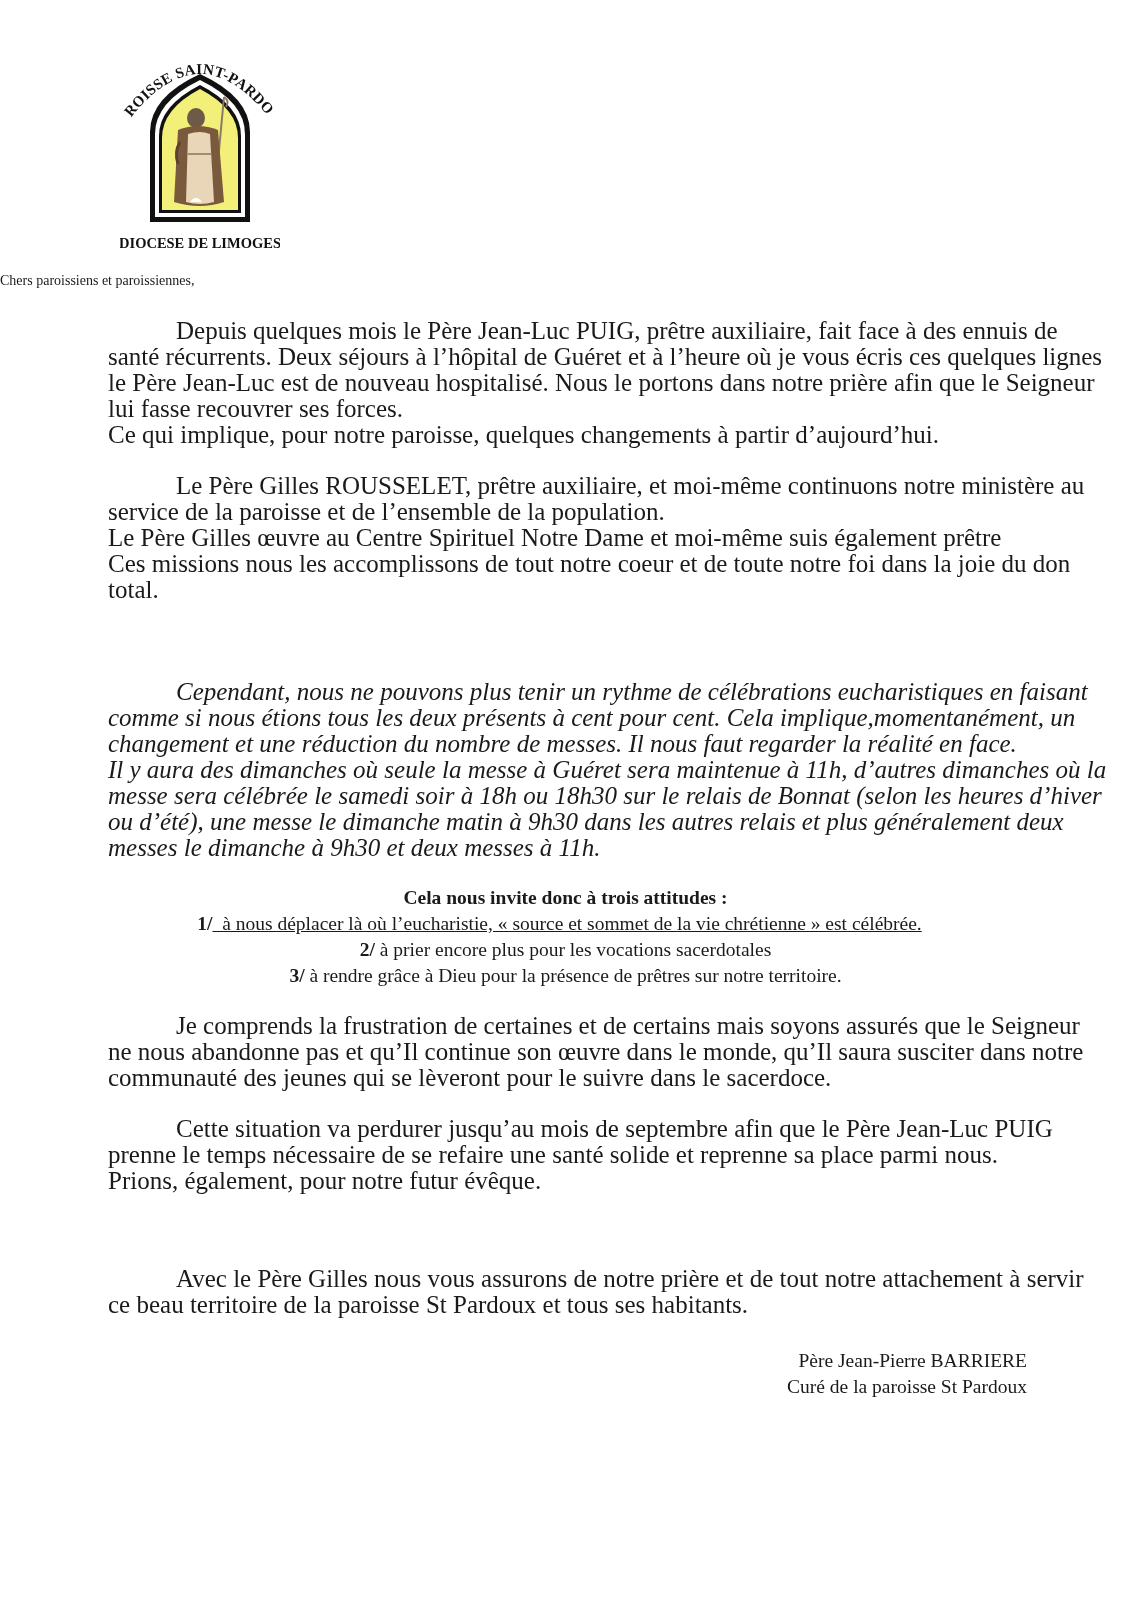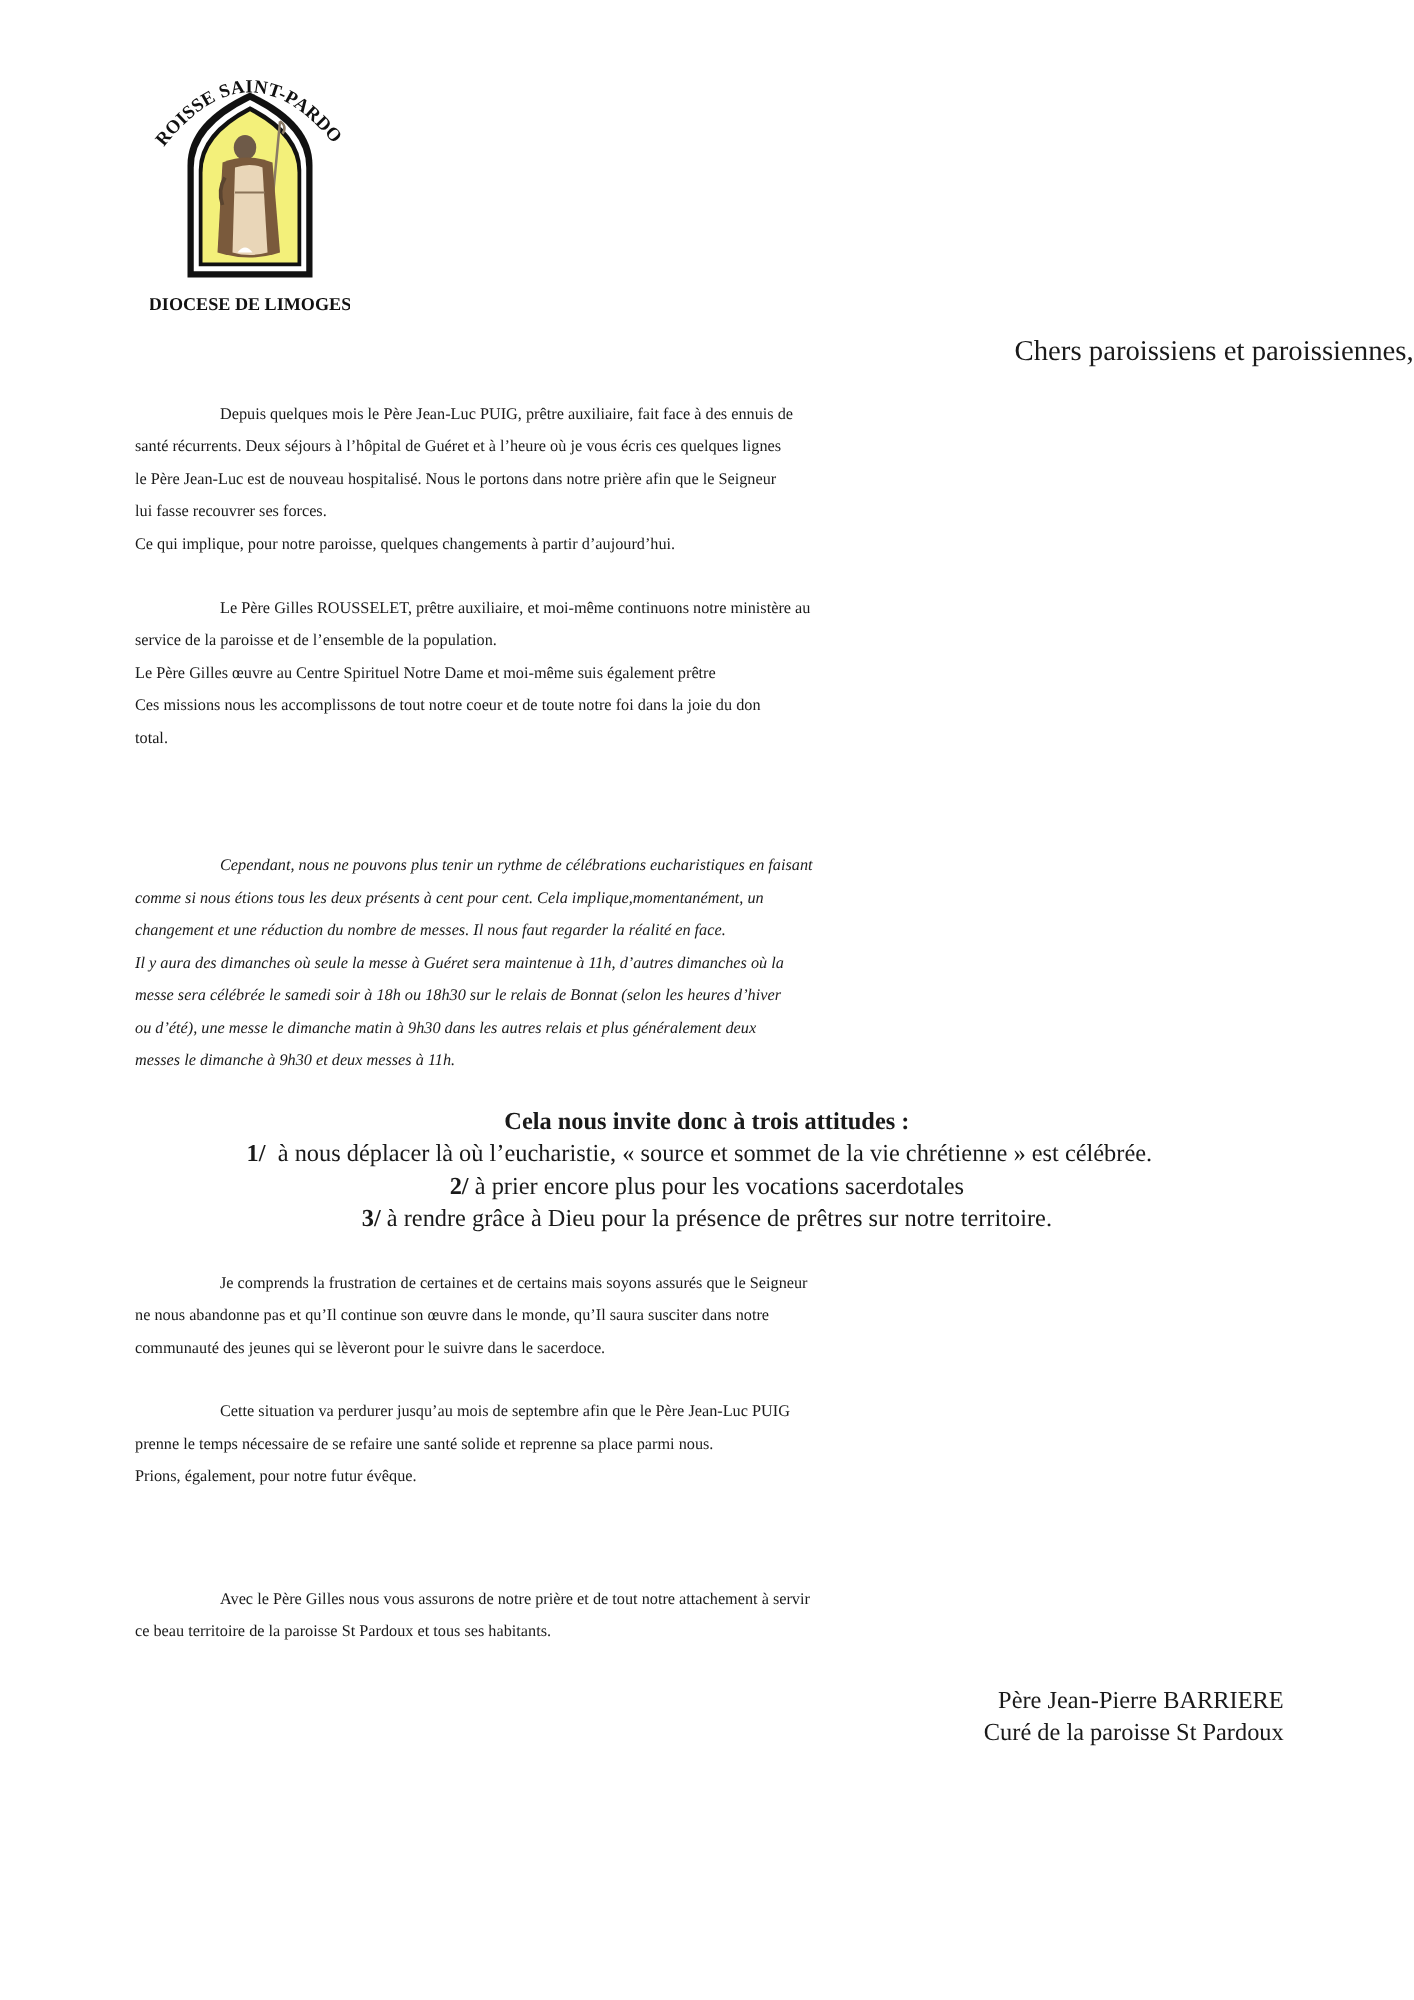--- a/index.html
+++ b/index.html
@@ -1,22 +1,22 @@
 <!DOCTYPE html>
 <html><head>
 <meta charset="utf-8">
 <style>
   html, body { margin: 0; padding: 0; background: #ffffff; }
   body { width: 1131px; height: 1600px; position: relative; overflow: hidden;
          font-family: "Liberation Serif", serif; color: #1a1a1a; }
   .logo { position: absolute; left: 120px; top: 52px; width: 160px; height: 210px; }
   .logo svg { width: 160px; height: 210px; display: block; }
-  .salutation { position: absolute; left: 0; right: 0; top: 268px; text-align: right;
-                font-size: 23px; line-height: 26px; }
-  .para { position: absolute; left: 108px; width: 920px; font-size: 13px; line-height: 26px; margin: 0; }
+  .salutation { position: absolute; left: 0; right: 0; top: 268px; text-align: left;
+                font-size: 14px; line-height: 26px; }
+  .para { position: absolute; left: 108px; width: 920px; font-size: 25px; line-height: 26px; margin: 0; }
   .para .indent { display: inline-block; width: 68px; }
   .para span.line { display: block; white-space: nowrap; }
   .center-block { position: absolute; left: 0; right: 0; text-align: center; font-size: 19.5px; line-height: 26px; }
   .center-block .heading { font-weight: bold; }
   .center-block .num { font-weight: bold; }
   .signature { position: absolute; right: 104px; top: 1348px; text-align: right; font-size: 19.5px; line-height: 26px; }
 </style>
 </head>
 <body>
 
@@ -72,21 +72,21 @@
   <span class="line">changement et une réduction du nombre de messes. Il nous faut regarder la réalité en face.</span>
   <span class="line">Il y aura des dimanches où seule la messe à Guéret sera maintenue à 11h, d’autres dimanches où la</span>
   <span class="line">messe sera célébrée le samedi soir à 18h ou 18h30 sur le relais de Bonnat (selon les heures d’hiver</span>
   <span class="line">ou d’été), une messe le dimanche matin à 9h30 dans les autres relais et plus généralement deux</span>
   <span class="line">messes le dimanche à 9h30 et deux messes à 11h.</span>
 </div>
 
 <div class="center-block" style="top:885px;">
   <div class="heading">Cela nous invite donc à trois attitudes :</div>
   <div style="padding-right:12px;">
-    <span class="num">1/</span><span style="white-space:pre;">  à nous déplacer là où l’eucharistie, « source et sommet de la vie chrétienne » est célébrée.</span>
+    <span class="num">1/</span><span style="white-space:pre;text-decoration:underline;">  à nous déplacer là où l’eucharistie, « source et sommet de la vie chrétienne » est célébrée.</span>
   </div>
   <div>
     <span class="num">2/</span><span style="white-space:pre;"> à prier encore plus pour les vocations sacerdotales</span>
   </div>
   <div>
     <span class="num">3/</span><span style="white-space:pre;"> à rendre grâce à Dieu pour la présence de prêtres sur notre territoire.</span>
   </div>
 </div>
 
 <div class="para" style="top:1013px;">

